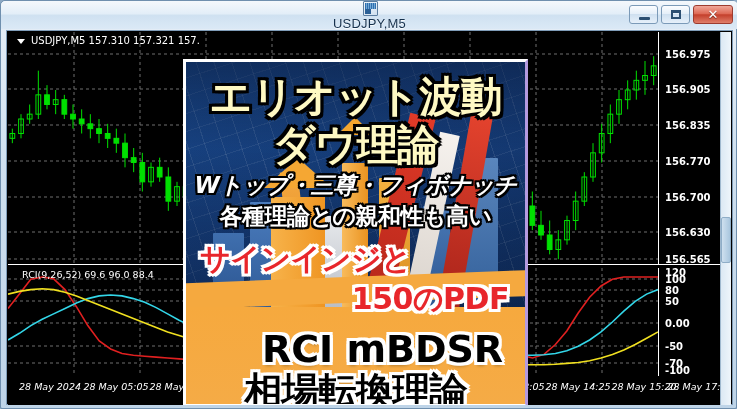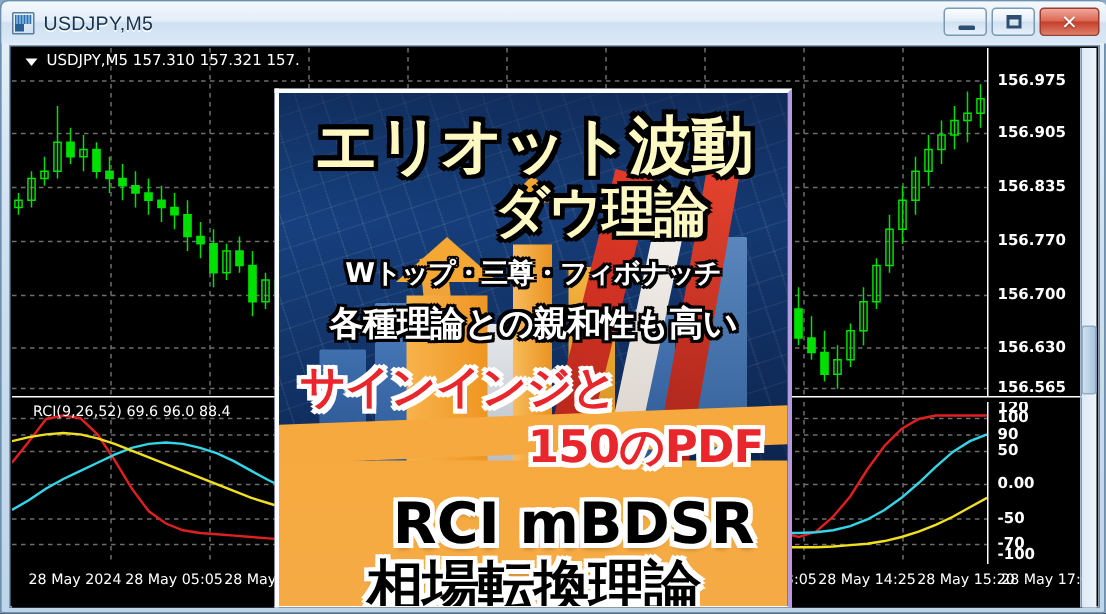--- a/index.html
+++ b/index.html
@@ -14,21 +14,21 @@
     background:linear-gradient(180deg,#e8f0f8 0%,#cfe0ef 40%,#bed4e8 100%);
     border:1px solid #6f8fae;
     border-radius:5px 5px 2px 2px;
   }
   
   .titlebar{
     position:absolute;left:0;top:0;width:737px;height:28px;
     box-sizing:border-box;
     background:linear-gradient(180deg,#f4f8fc 0%,#e3eef8 45%,#cfe1f1 52%,#dbe9f6 100%);
     border-radius:5px 5px 0 0;
-    display:flex;align-items:center;
+    display:flex;align-items:center;flex-direction:column;
   }
   .app-icon{
     width:15px;height:15px;margin-left:7px;margin-right:6px;
     position:relative;flex:none;
     background:linear-gradient(150deg,#f2f6fa 0%,#cfe0f0 100%);
     border:1px solid #5b7da0;border-radius:1px;
     box-sizing:border-box;
   }
   .app-icon::before{
     content:"";position:absolute;left:1px;top:1px;width:11px;height:6px;
@@ -92,21 +92,21 @@
   .glabel{
     position:absolute;left:68px;font-size:9.5px;color:#fff;white-space:nowrap;
     font-family:"DejaVu Sans",sans-serif;
   }
   .axis-lab{
     position:absolute;left:6px;font-size:10px;color:#fff;white-space:nowrap;
     font-family:"DejaVu Sans",sans-serif;transform:translateY(-50%);
   }
   .tick-lab{
     position:absolute;top:5px;font-size:9.5px;color:#fff;white-space:nowrap;
-    font-family:"DejaVu Sans",sans-serif;transform:translateX(-50%);
+    font-family:"DejaVu Sans",sans-serif;transform:translateX(-50%);font-style:italic;
   }
   .chart-sym{
     position:absolute;left:23px;top:3px;font-size:10px;color:#fff;white-space:nowrap;
     font-family:"DejaVu Sans",sans-serif;
   }
   .pane-arrow{
     position:absolute;left:9px;top:7px;width:0;height:0;
     border-left:4px solid transparent;border-right:4px solid transparent;border-top:5px solid #fff;
   }
   
@@ -398,21 +398,21 @@
             <line x1="0" x2="650" y1="55" y2="55" stroke="#6e6e6e" stroke-dasharray="3,3"></line>
             <line x1="0" x2="650" y1="78" y2="78" stroke="#6e6e6e" stroke-dasharray="3,3"></line>
             <line x1="0" x2="650" y1="95" y2="95" stroke="#6e6e6e" stroke-dasharray="3,3"></line>
             <path d="M0.0 40.5 L11.4 26.1 L22.8 11.3 L34.2 9.0 L45.6 10.8 L57.0 21.6 L68.4 38.7 L79.8 57.6 L91.2 72.9 L102.6 81.0 L114.0 85.5 L125.4 87.3 L136.8 88.2 L148.2 89.1 L159.6 90.0 L171.1 90.9 L182.5 91.8 L193.9 92.3 L205.3 92.3 L216.7 91.8 L228.1 90.0 L239.5 85.5 L250.9 76.5 L262.3 63.0 L273.7 49.5 L285.1 38.3 L296.5 45.0 L307.9 54.9 L319.3 45.9 L330.7 34.2 L342.1 26.1 L353.5 36.0 L364.9 49.5 L376.3 62.1 L387.7 72.0 L399.1 67.5 L410.5 57.6 L421.9 45.0 L433.3 30.6 L444.7 20.7 L456.1 24.3 L467.5 36.0 L478.9 49.5 L490.4 63.0 L501.8 77.4 L513.2 87.3 L524.6 90.0 L536.0 86.4 L547.4 76.5 L558.8 63.0 L570.2 45.0 L581.6 29.3 L593.0 18.0 L604.4 11.3 L615.8 9.0 L627.2 9.0 L638.6 9.0 L650.0 9.0 " fill="none" stroke="#e02020" stroke-width="1.6"></path>
             <path d="M0.0 72.0 L11.4 65.3 L22.8 57.6 L34.2 51.3 L45.6 45.9 L57.0 40.5 L68.4 35.1 L79.8 30.6 L91.2 27.9 L102.6 27.0 L114.0 27.9 L125.4 30.6 L136.8 34.2 L148.2 39.6 L159.6 45.9 L171.1 52.2 L182.5 57.6 L193.9 62.1 L205.3 65.7 L216.7 68.4 L228.1 71.1 L239.5 73.8 L250.9 76.5 L262.3 79.2 L273.7 81.0 L285.1 81.9 L296.5 82.8 L307.9 83.7 L319.3 84.6 L330.7 85.5 L342.1 86.4 L353.5 86.8 L364.9 87.3 L376.3 87.8 L387.7 88.2 L399.1 88.7 L410.5 89.1 L421.9 89.1 L433.3 89.1 L444.7 88.7 L456.1 88.2 L467.5 88.2 L478.9 87.8 L490.4 87.8 L501.8 87.3 L513.2 87.3 L524.6 87.3 L536.0 86.8 L547.4 85.5 L558.8 82.8 L570.2 78.3 L581.6 72.0 L593.0 63.9 L604.4 54.0 L615.8 43.2 L627.2 33.3 L638.6 26.1 L650.0 21.6 " fill="none" stroke="#33d6e8" stroke-width="1.6"></path>
             <path d="M0.0 26.1 L11.4 23.4 L22.8 21.6 L34.2 20.7 L45.6 21.6 L57.0 24.3 L68.4 27.9 L79.8 32.4 L91.2 36.9 L102.6 41.4 L114.0 45.9 L125.4 50.4 L136.8 54.9 L148.2 59.4 L159.6 63.9 L171.1 67.5 L182.5 71.1 L193.9 73.8 L205.3 76.5 L216.7 78.8 L228.1 81.0 L239.5 82.8 L250.9 84.6 L262.3 86.4 L273.7 88.2 L285.1 89.5 L296.5 90.9 L307.9 91.8 L319.3 92.7 L330.7 93.6 L342.1 94.0 L353.5 94.5 L364.9 95.0 L376.3 95.4 L387.7 95.4 L399.1 95.8 L410.5 95.8 L421.9 96.3 L433.3 96.3 L444.7 96.3 L456.1 96.3 L467.5 96.3 L478.9 96.8 L490.4 96.8 L501.8 96.8 L513.2 96.8 L524.6 96.8 L536.0 96.8 L547.4 96.3 L558.8 95.4 L570.2 94.5 L581.6 92.7 L593.0 90.0 L604.4 86.4 L615.8 81.9 L627.2 76.5 L638.6 70.2 L650.0 63.9 " fill="none" stroke="#f0e020" stroke-width="1.6"></path>
           </svg>
         <div class="axis-right">
           <div class="axis-lab" style="top:4px">120</div>
           <div class="axis-lab" style="top:11px">100</div>
-          <div class="axis-lab" style="top:22px">90</div>
+          <div class="axis-lab" style="top:22px">80</div>
           <div class="axis-lab" style="top:33px">50</div>
           <div class="axis-lab" style="top:55px">0.00</div>
           <div class="axis-lab" style="top:78px">-50</div>
           <div class="axis-lab" style="top:95px">-70</div>
           <div class="axis-lab" style="top:102px">-100</div>
         </div>
         <div class="glabel" style="top:1px;left:14px">RCI(9,26,52) 69.6 96.0 88.4</div>
       </div>
 
       <div class="time-strip">
@@ -451,22 +451,22 @@
           </div>
           <div class="arw" style="left:46%;bottom:28%;width:26px;height:56%;">
             <div class="stem" style="height:76%;background:linear-gradient(90deg,#f8bb5c,#ea9320);"></div>
             <div class="head" style="top:0;border-left:18px solid transparent;border-right:18px solid transparent;border-bottom:18px solid #f3a62f;"></div>
           </div>
         </div>
         <div class="bottom-skew"></div>
         <div class="banner-bottom"></div>
 
         <div class="btxt t-outline-b" style="top:14px;font-size:42px;letter-spacing:-1px;">エリオット波動</div>
-        <div class="btxt t-outline-b" style="top:62px;font-size:36px;letter-spacing:-1px;margin-left:45px;">ダウ理論</div>
-        <div class="btxt t-plain-w" style="top:112px;font-size:18px;letter-spacing:-.5px;">Wトップ・三尊・フィボナッチ</div>
+        <div class="btxt t-outline-b" style="top:62px;font-size:42px;letter-spacing:-1px;">ダウ理論</div>
+        <div class="btxt t-plain-w" style="top:112px;font-size:23px;letter-spacing:-.5px;font-style:italic;">Wトップ・三尊・フィボナッチ</div>
         <div class="btxt t-plain-w" style="top:143px;font-size:23px;letter-spacing:-.5px;">各種理論との親和性も高い</div>
         <div class="btxt t-outline-w" style="top:182px;font-size:30px;letter-spacing:-.5px;text-align:left;padding-left:14px;box-sizing:border-box;">サインインジと</div>
         <div class="btxt t-outline-w" style="top:222px;font-size:30px;letter-spacing:-.5px;text-align:right;padding-right:16px;box-sizing:border-box;">150のPDF</div>
         <div class="btxt t-black-w" style="top:268px;font-size:38px;letter-spacing:0px;margin-left:27px;">RCI mBDSR</div>
         <div class="btxt t-black-w" style="top:310px;font-size:38px;letter-spacing:-1px;">相場転換理論</div>
       </div>
 
     </div>
 
     <div class="scroll-track">

